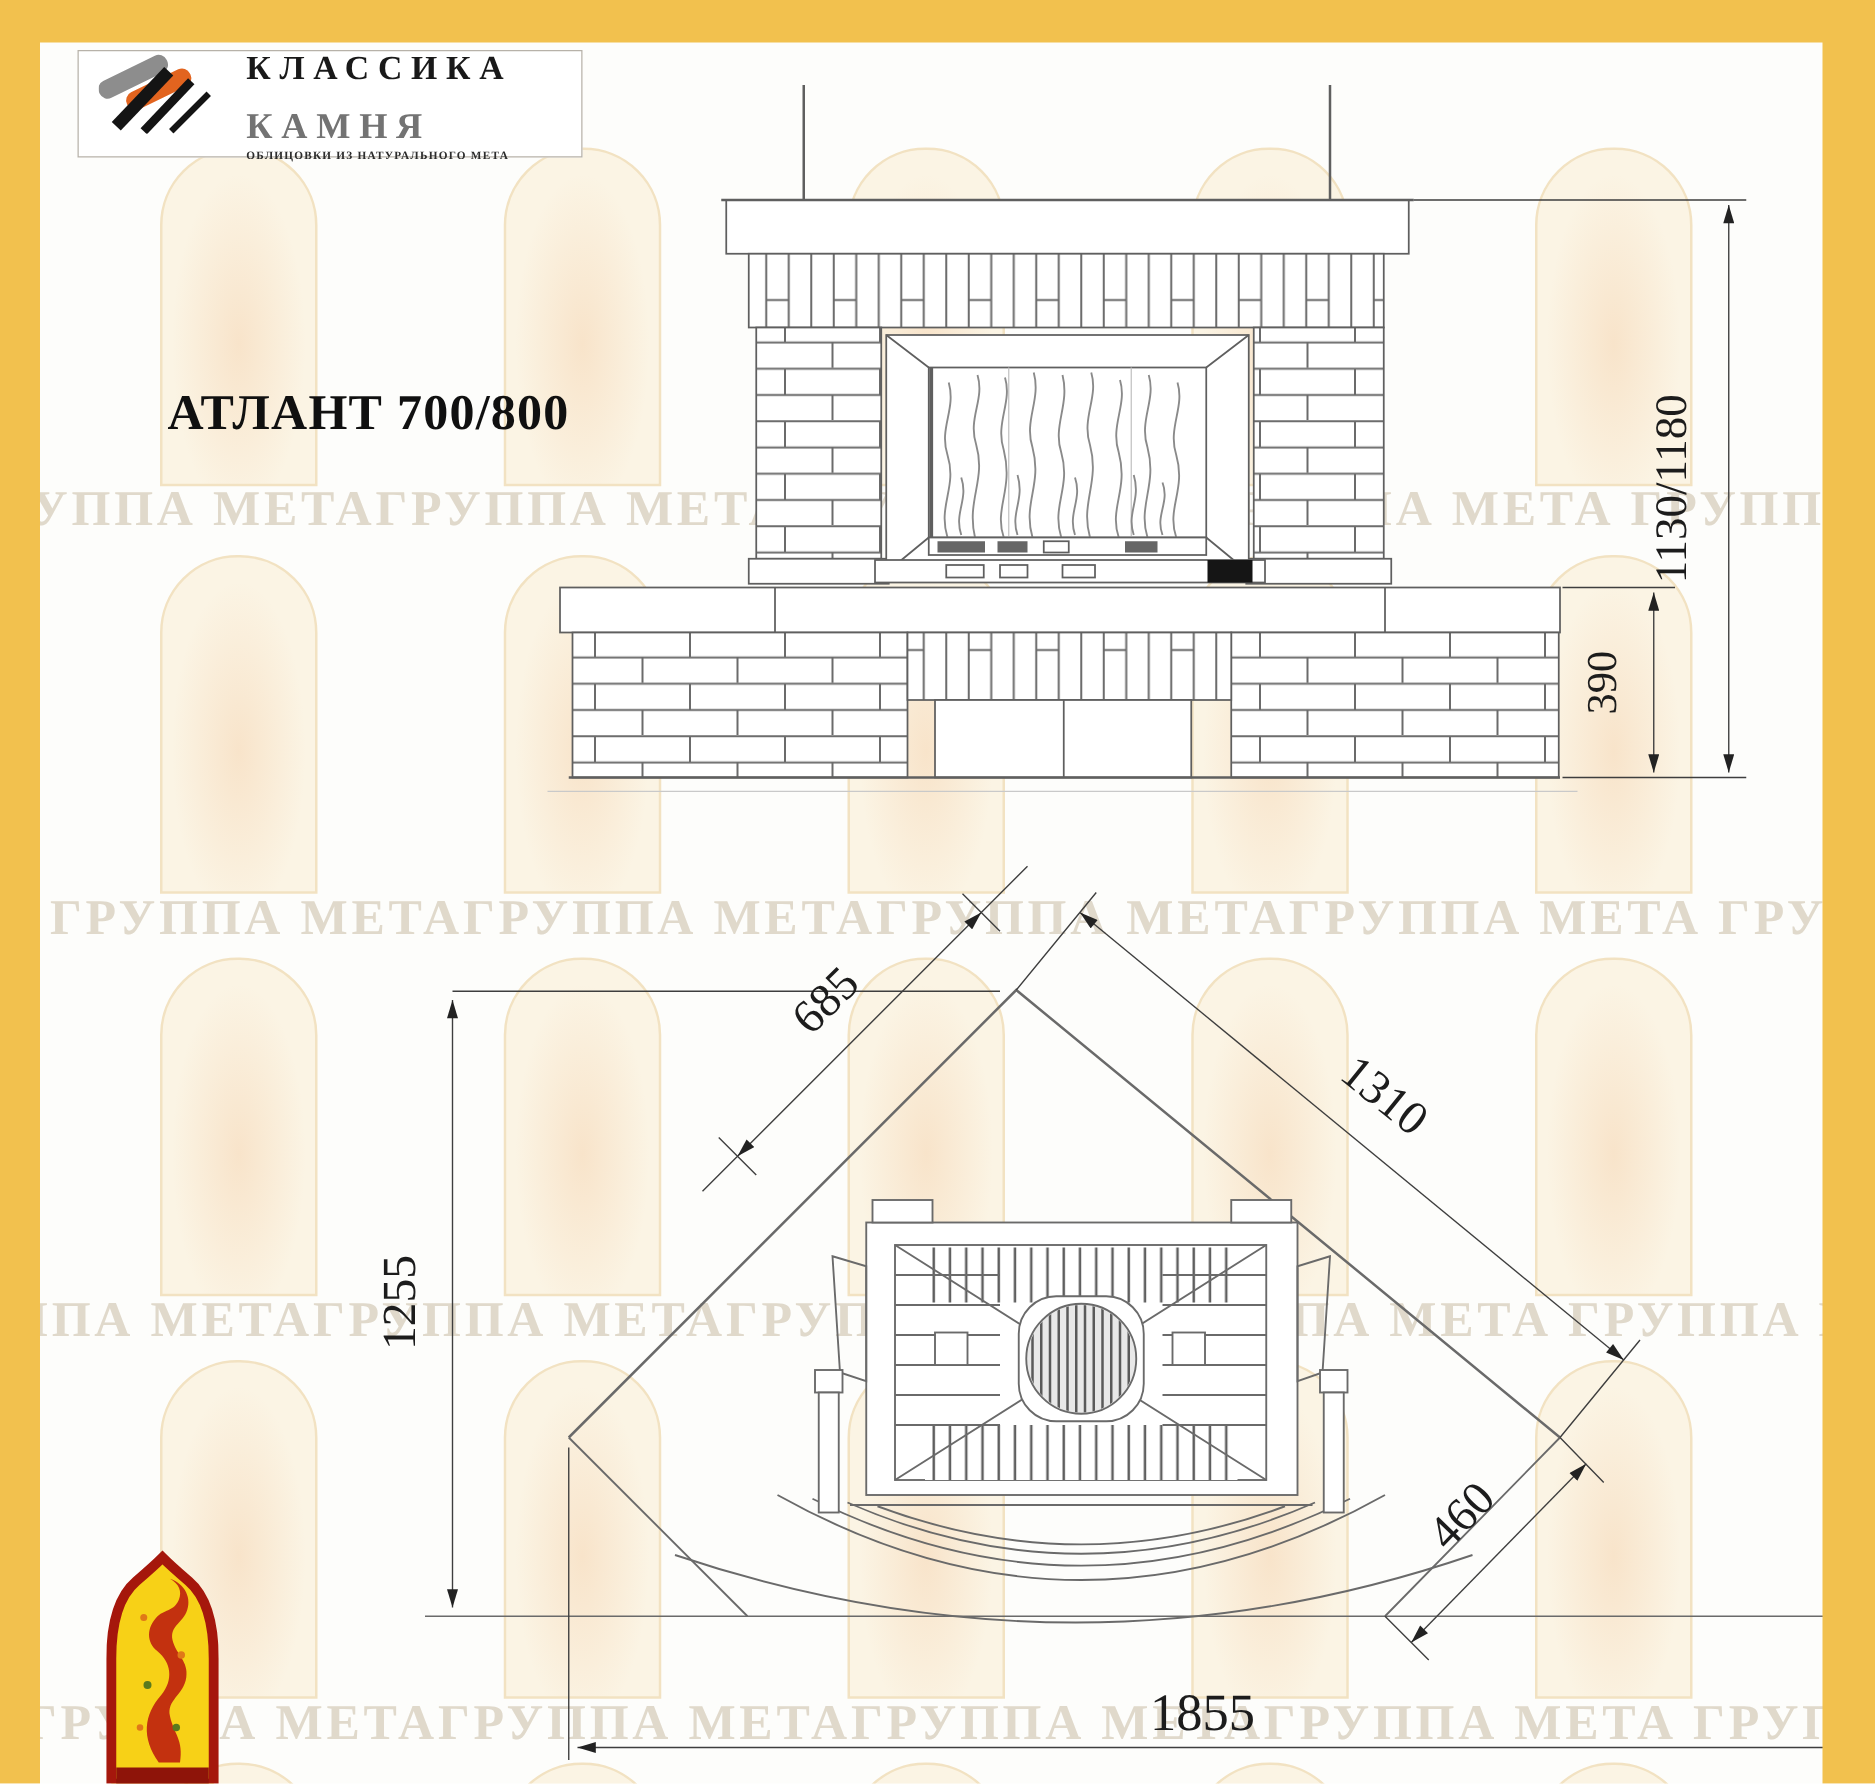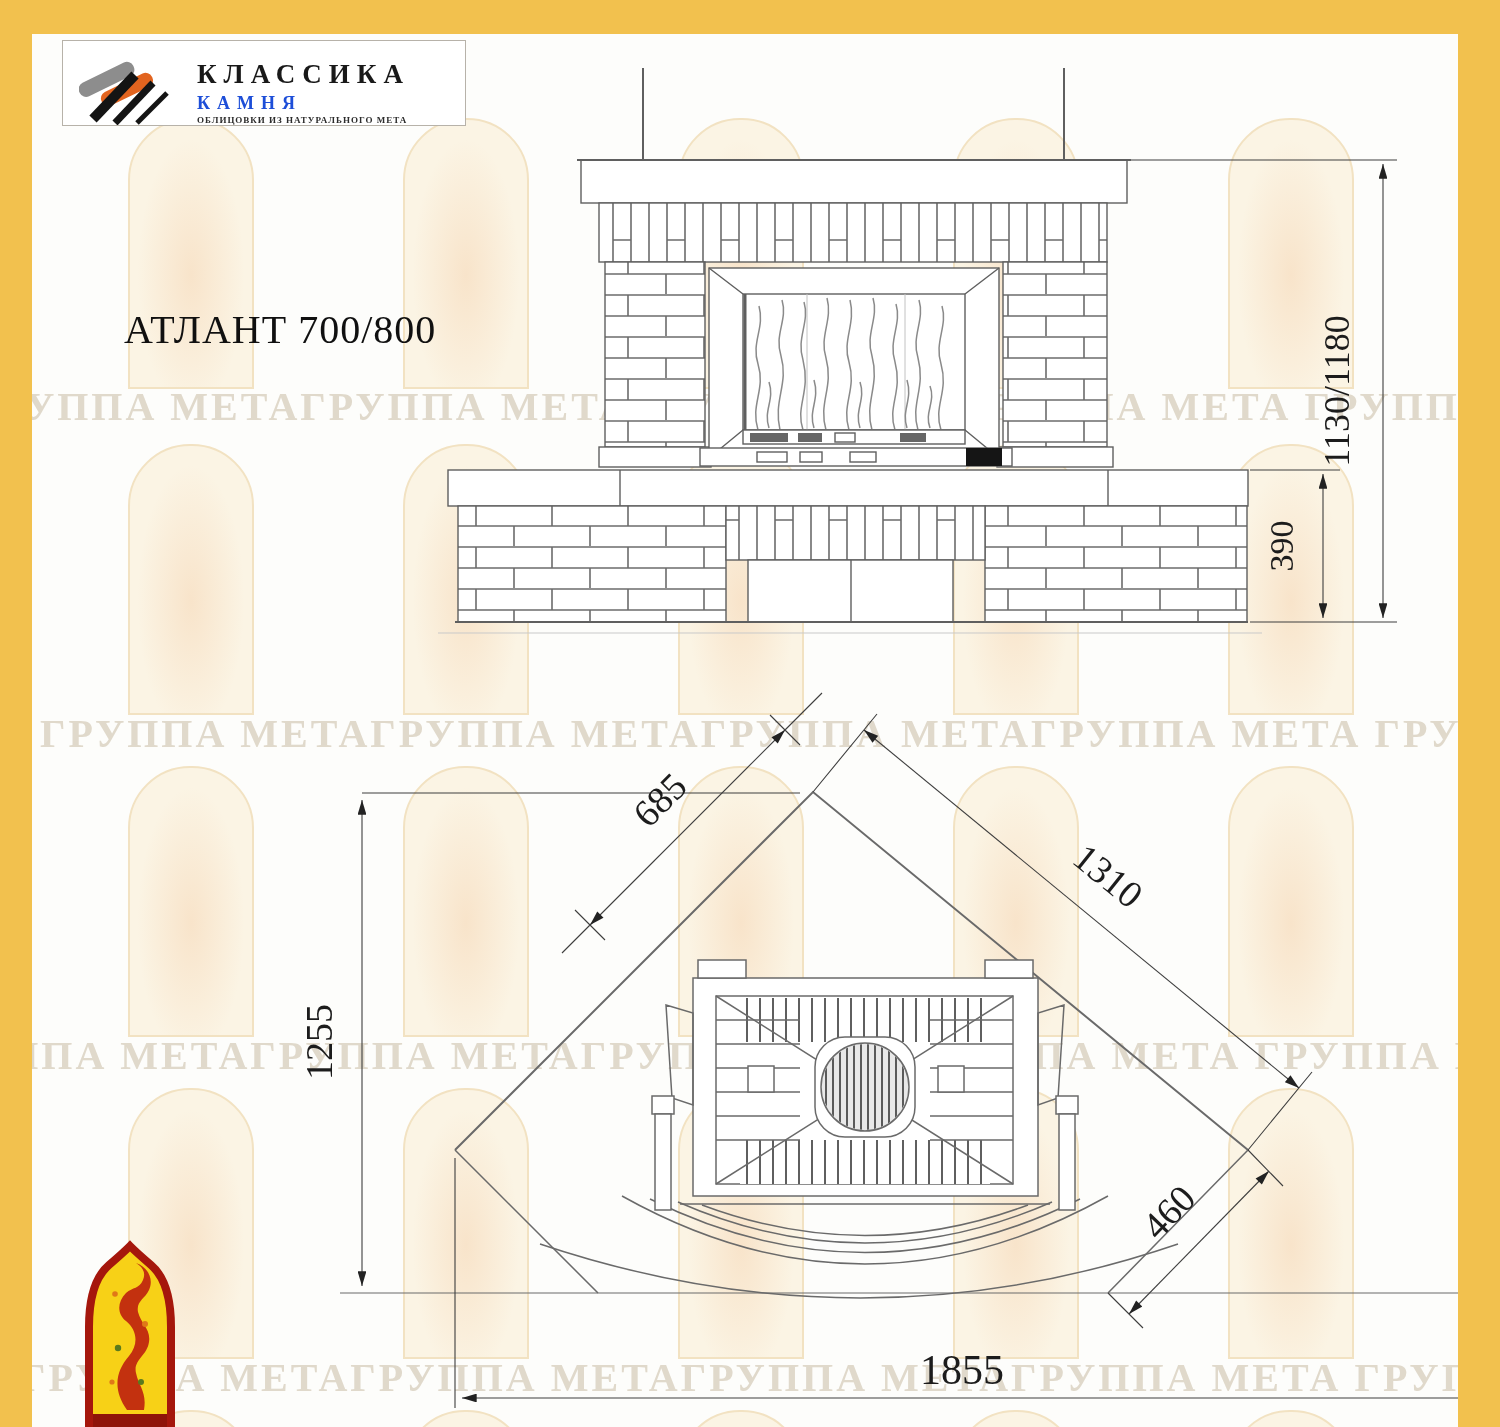--- a/index.html
+++ b/index.html
@@ -14,28 +14,28 @@
           letter-spacing:3px;color:rgba(196,182,156,0.50);}
   
   #drawing{position:absolute;left:0;top:0;z-index:2;}
   
   .band{position:absolute;background:#F2C14E;z-index:3;}
   .band-top{left:0;top:0;width:1500px;height:34px;}
   .band-left{left:0;top:0;width:32px;height:1427px;}
   .band-right{left:1458px;top:0;width:42px;height:1427px;}
   
   .brand{position:absolute;left:62px;top:40px;width:402px;height:84px;background:#fff;
-         border:1px solid #b7b2a9;z-index:4;display:flex;align-items:flex-end;}
+         border:1px solid #b7b2a9;z-index:4;display:flex;align-items:flex-start;}
   .brand-art{margin-left:16px;flex:0 0 auto;}
   .brand-text{margin-left:10px;line-height:1;}
   .brand-l1{font-size:27px;font-weight:600;letter-spacing:7px;color:#191919;}
-  .brand-l2{font-size:18px;font-weight:600;letter-spacing:7px;color:#1d4ed8;margin-top:6px;}
+  .brand-l2{font-size:29px;font-weight:600;letter-spacing:7px;color:#737373;margin-top:19px;}
   .brand-tag{font-size:9px;font-weight:bold;letter-spacing:1px;color:#2c2c2c;margin-top:4px;}
   
-  .title{position:absolute;left:124px;top:306px;font-size:40px;font-weight:normal;
+  .title{position:absolute;left:134px;top:306px;font-size:40px;font-weight:bold;
          letter-spacing:1px;color:#101010;z-index:4;}
   
   .emblem{position:absolute;left:85px;top:1232px;z-index:4;}
   text.dim{fill:#1c1c1c;font-family:"Liberation Serif",serif;}
 </style>
 </head>
 <body>
 
 <div class="page">
 

